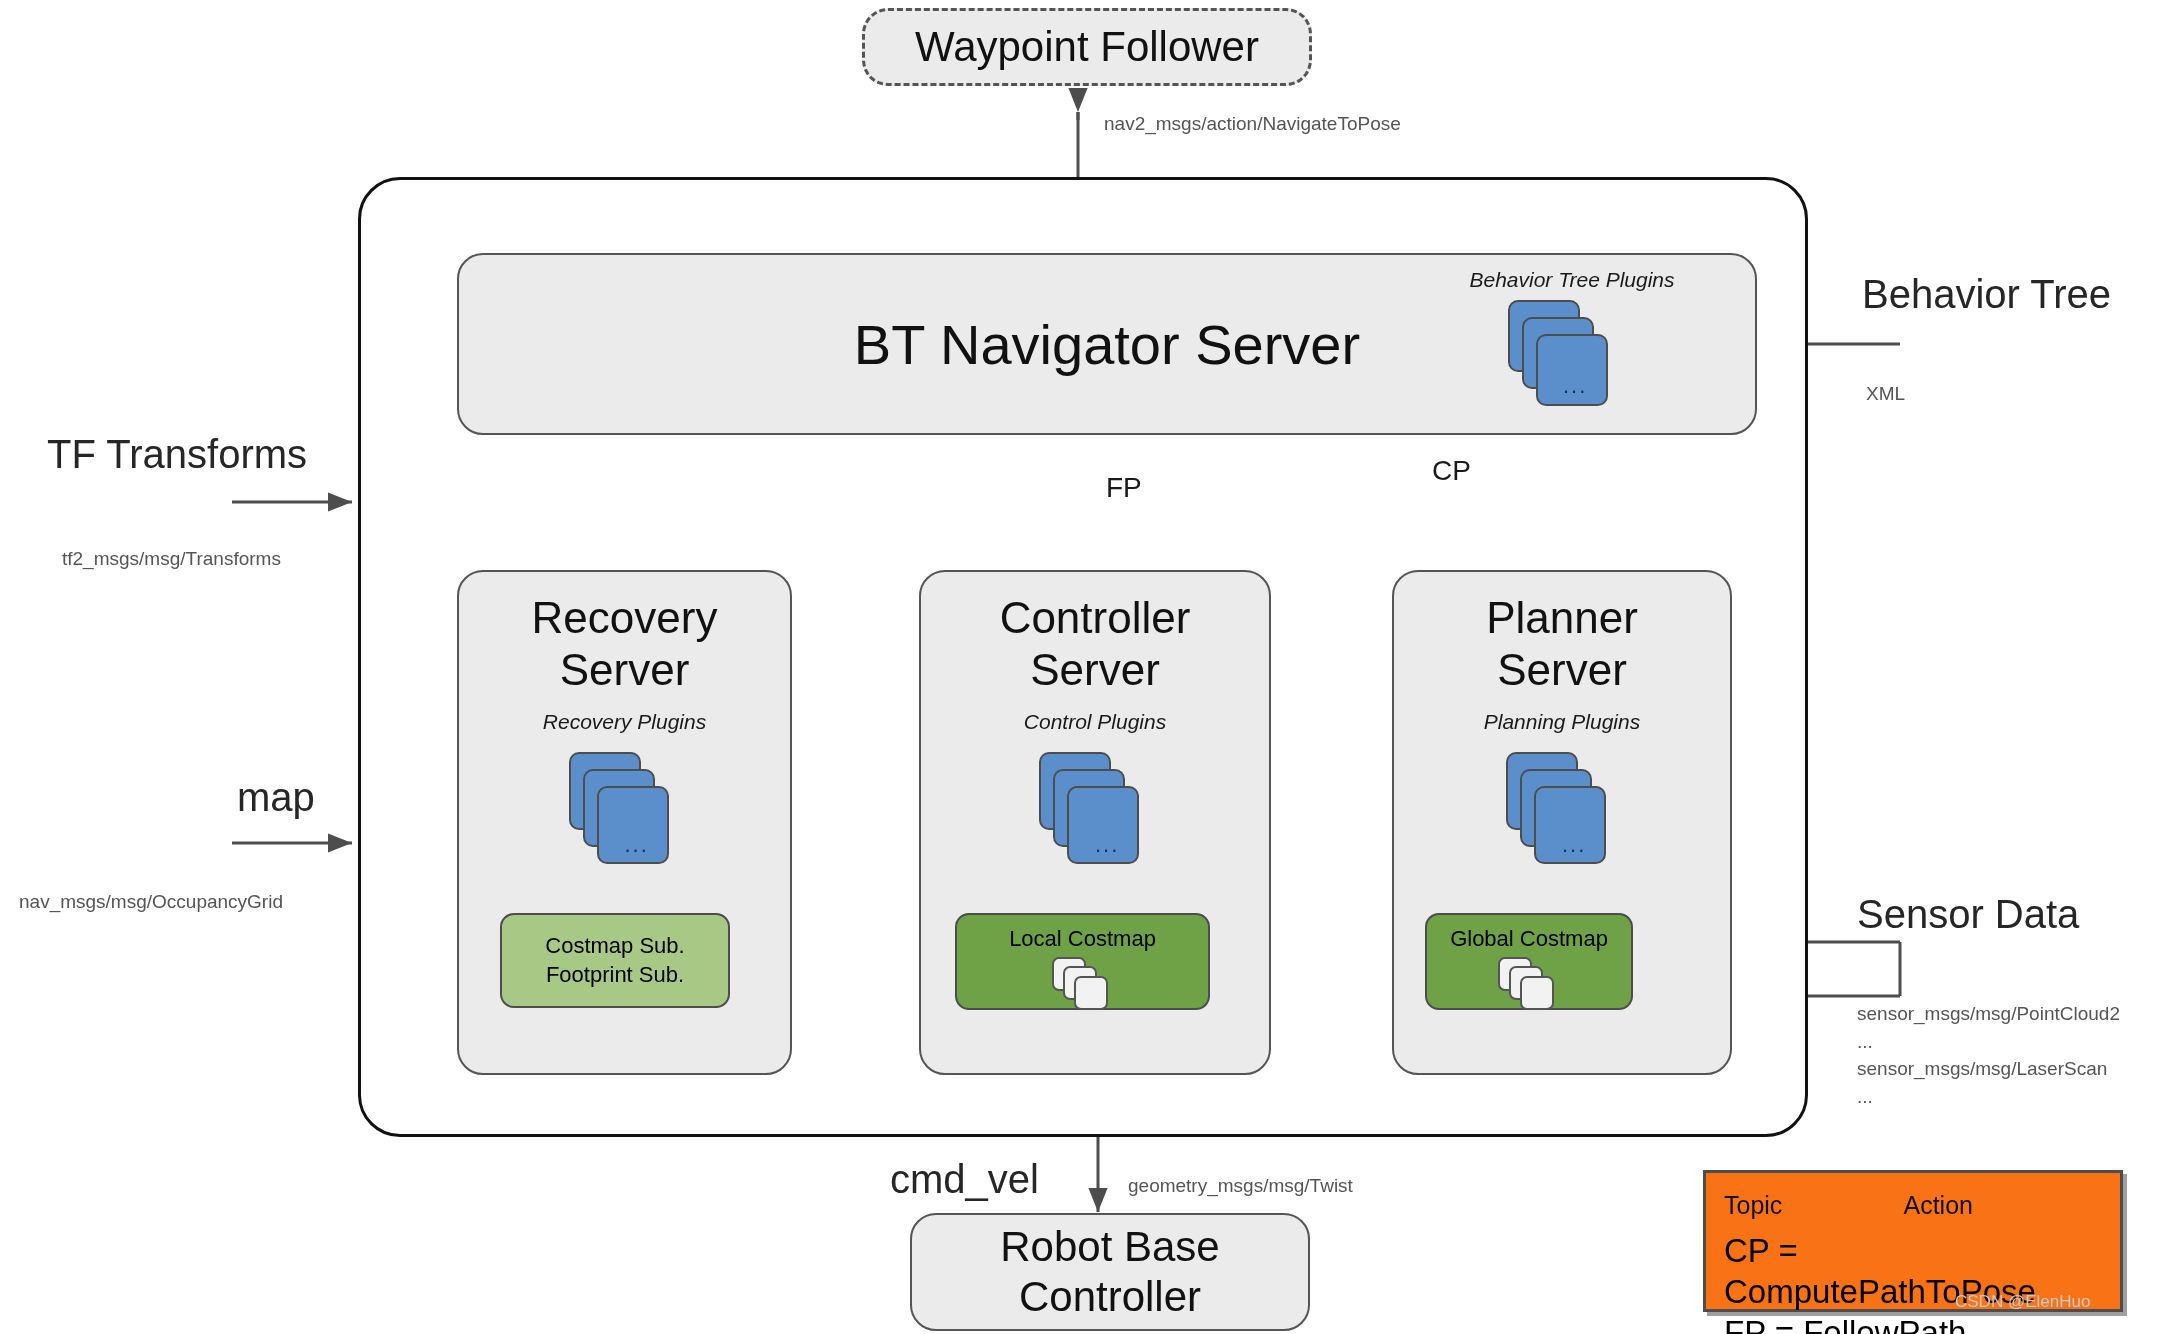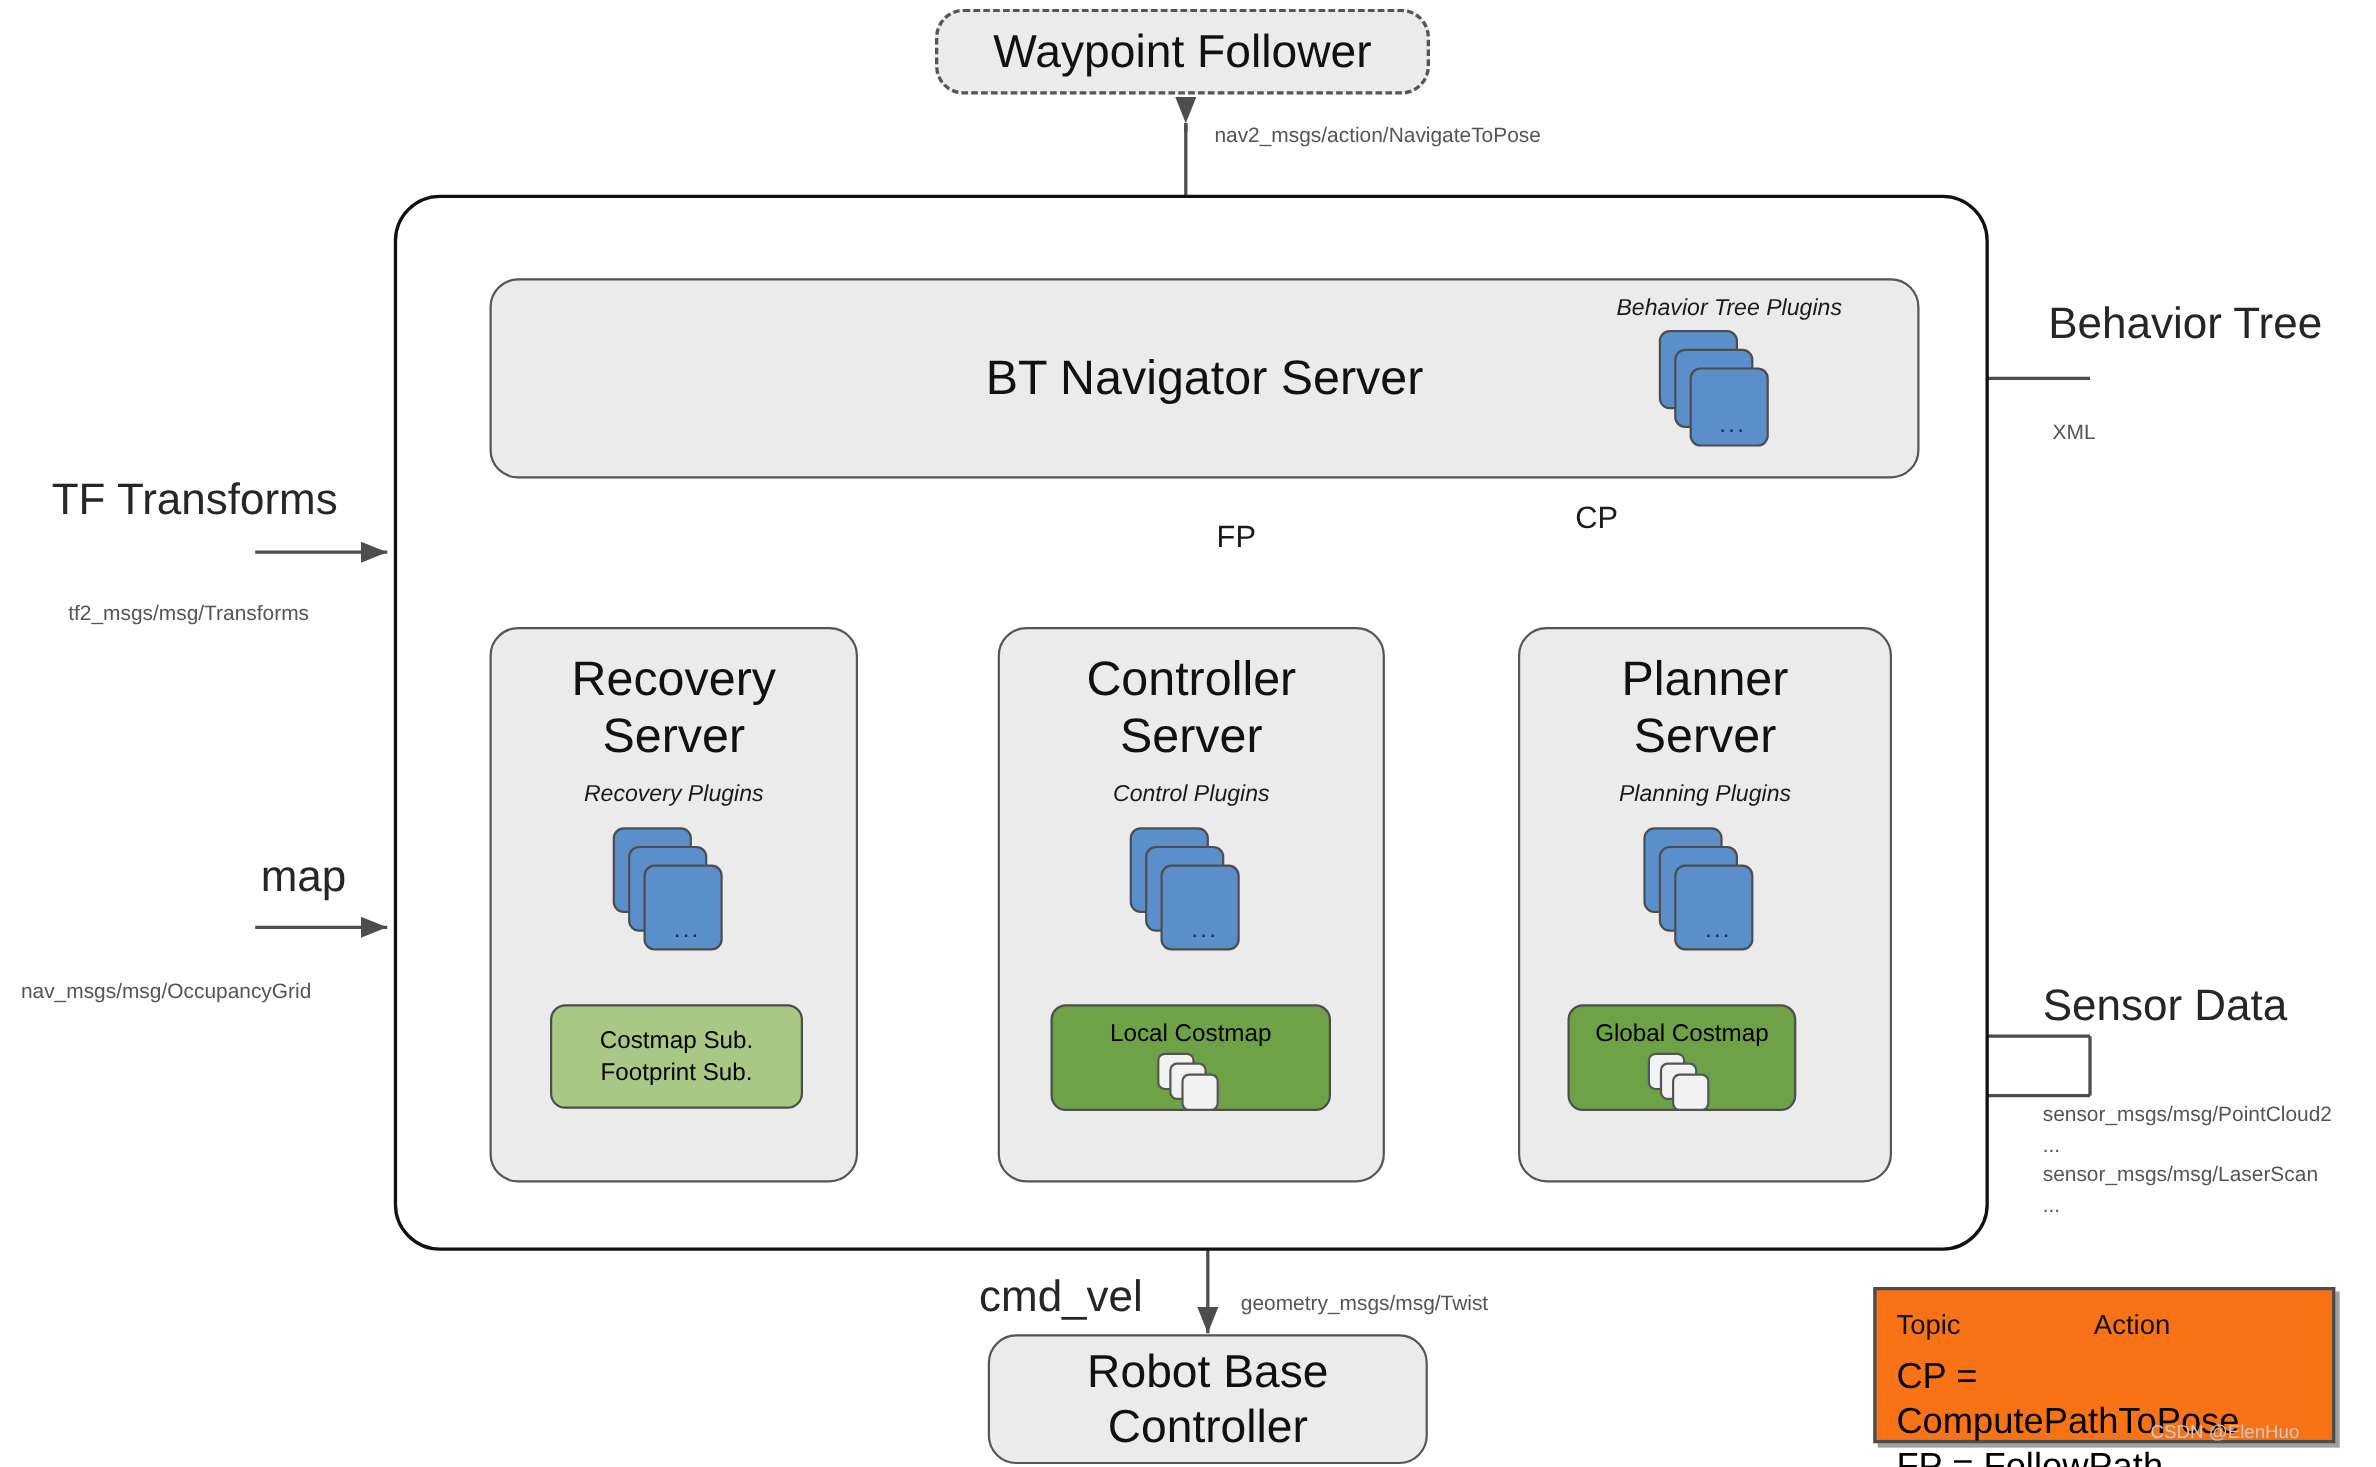--- a/index.html
+++ b/index.html
@@ -20,20 +20,21 @@
   
   .node {
     position: absolute;
     background: #ebebeb;
     border: 2px solid #4d4d4d;
     border-radius: 26px;
     display: flex;
     flex-direction: column;
     align-items: center;
     color: #000000;
+    margin-left: 12px;
   }
   .node.dashed {
     border-style: dashed;
     border-width: 3px;
     border-color: #555555;
   }
   .node.thin { border-width: 2px; border-color: #555555; }
 
   .title-xl {
     font-size: 44px;
@@ -213,21 +214,21 @@
   <div class="node dashed" style="left:850px; top:8px; width:450px; height:78px; justify-content:center;">
     <div class="title-lg">Waypoint Follower</div>
   </div>
 
   <div class="lbl-small" style="left:1104px; top:110px;">nav2_msgs/action/NavigateToPose</div>
 
   <div class="abs" style="left:358px; top:177px; width:1450px; height:960px;
               border:3px solid #111111; border-radius:42px; background:#ffffff;"></div>
 
   <div class="node thin" style="left:445px; top:253px; width:1300px; height:182px; justify-content:center;">
-    <div class="title-lg" style="font-size:44px;">BT Navigator Server</div>
+    <div class="title-lg" style="font-size:56px;">BT Navigator Server</div>
   </div>
   <div class="plugin-caption abs" style="left:1462px; top:268px; width:220px;">Behavior Tree Plugins</div>
   <div class="cardstack abs" style="left:1508px; top:300px; width:112px; height:112px;">
     <div class="card c1" style="width:72px; height:72px;"></div>
     <div class="card c2" style="width:72px; height:72px;"></div>
     <div class="card c3" style="width:72px; height:72px;"></div>
     <div class="dots" style="left:55px; top:75px;">...</div>
   </div>
 
   <div class="lbl-mid" style="left:1106px; top:472px;">FP</div>

